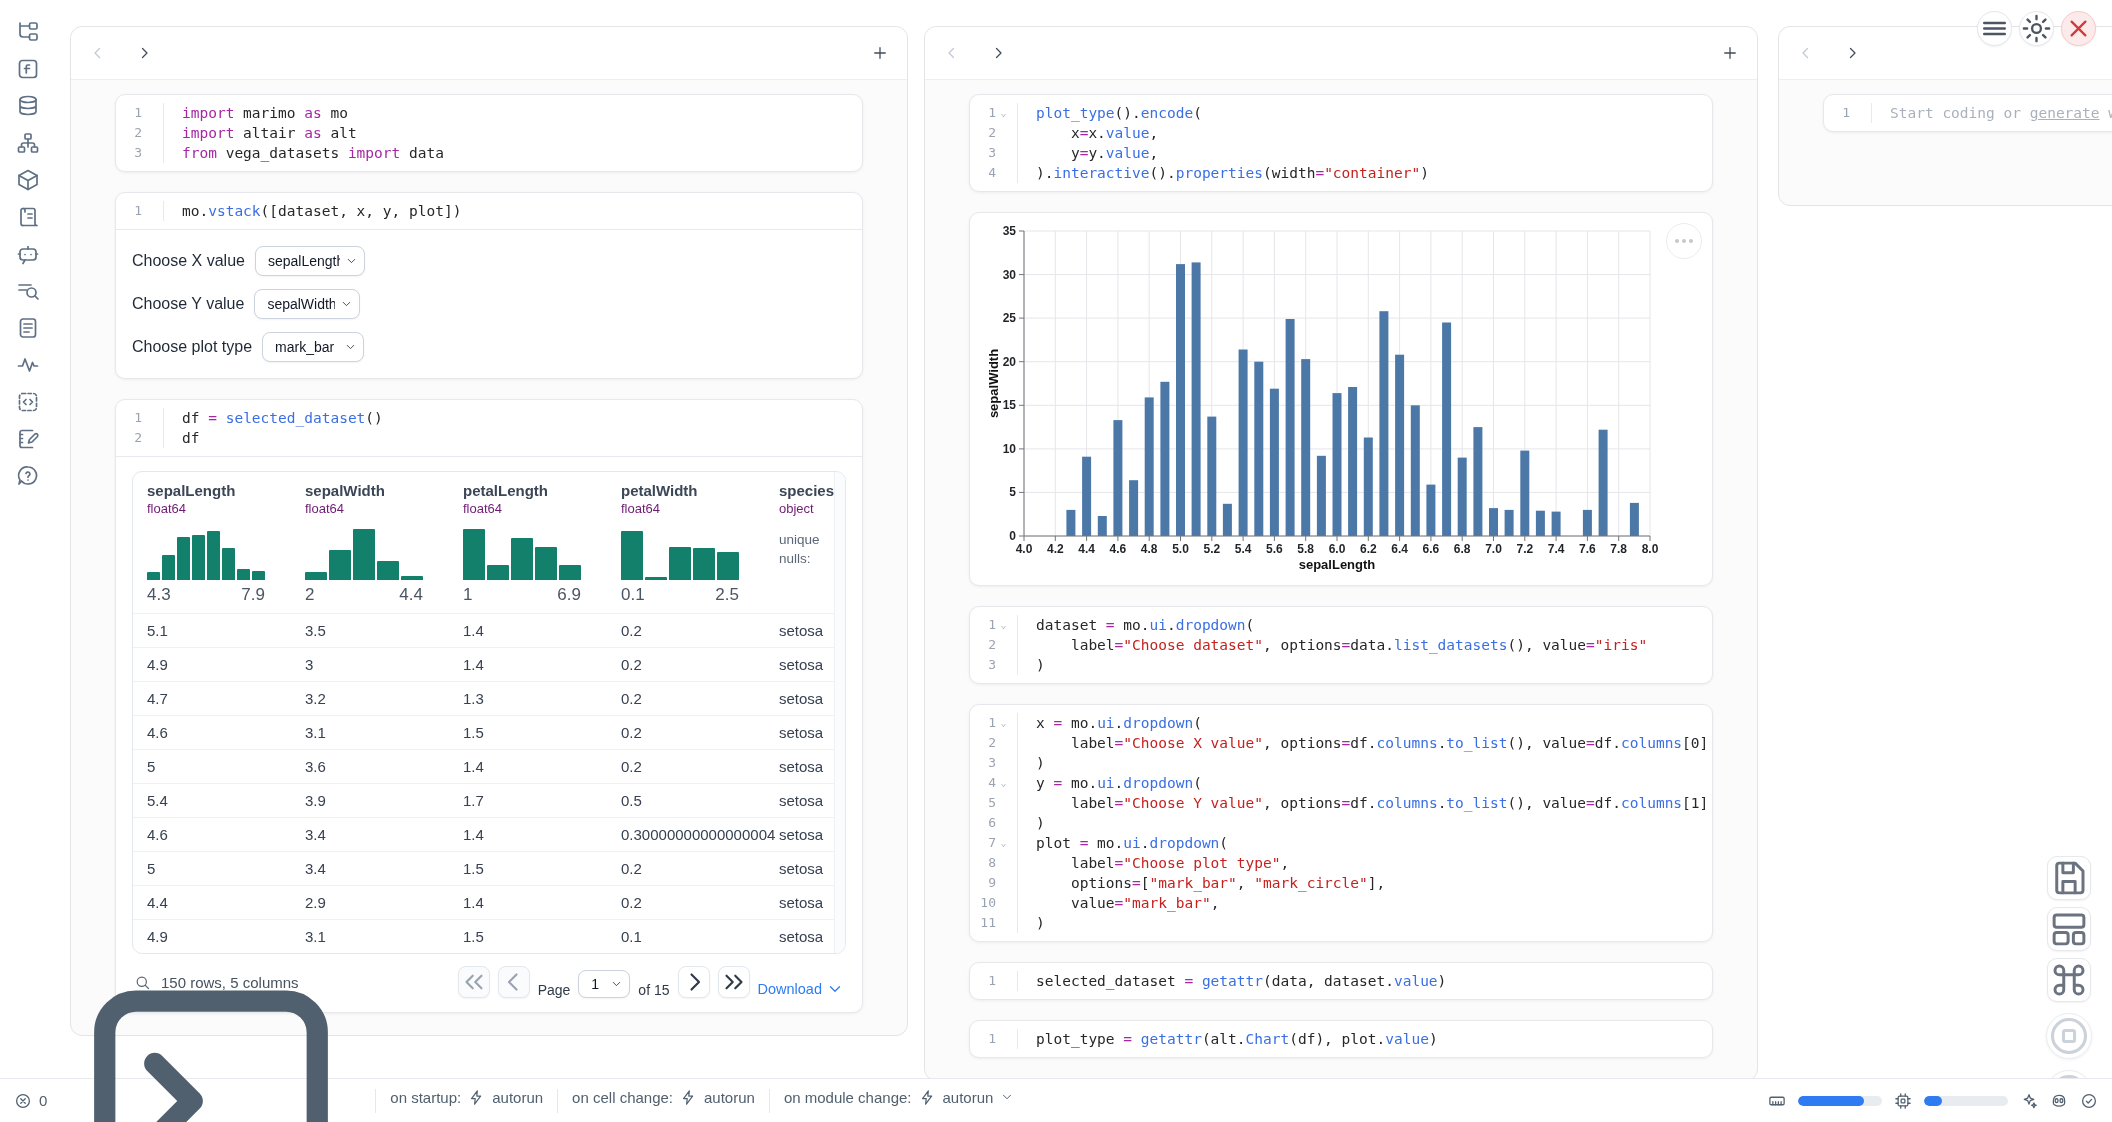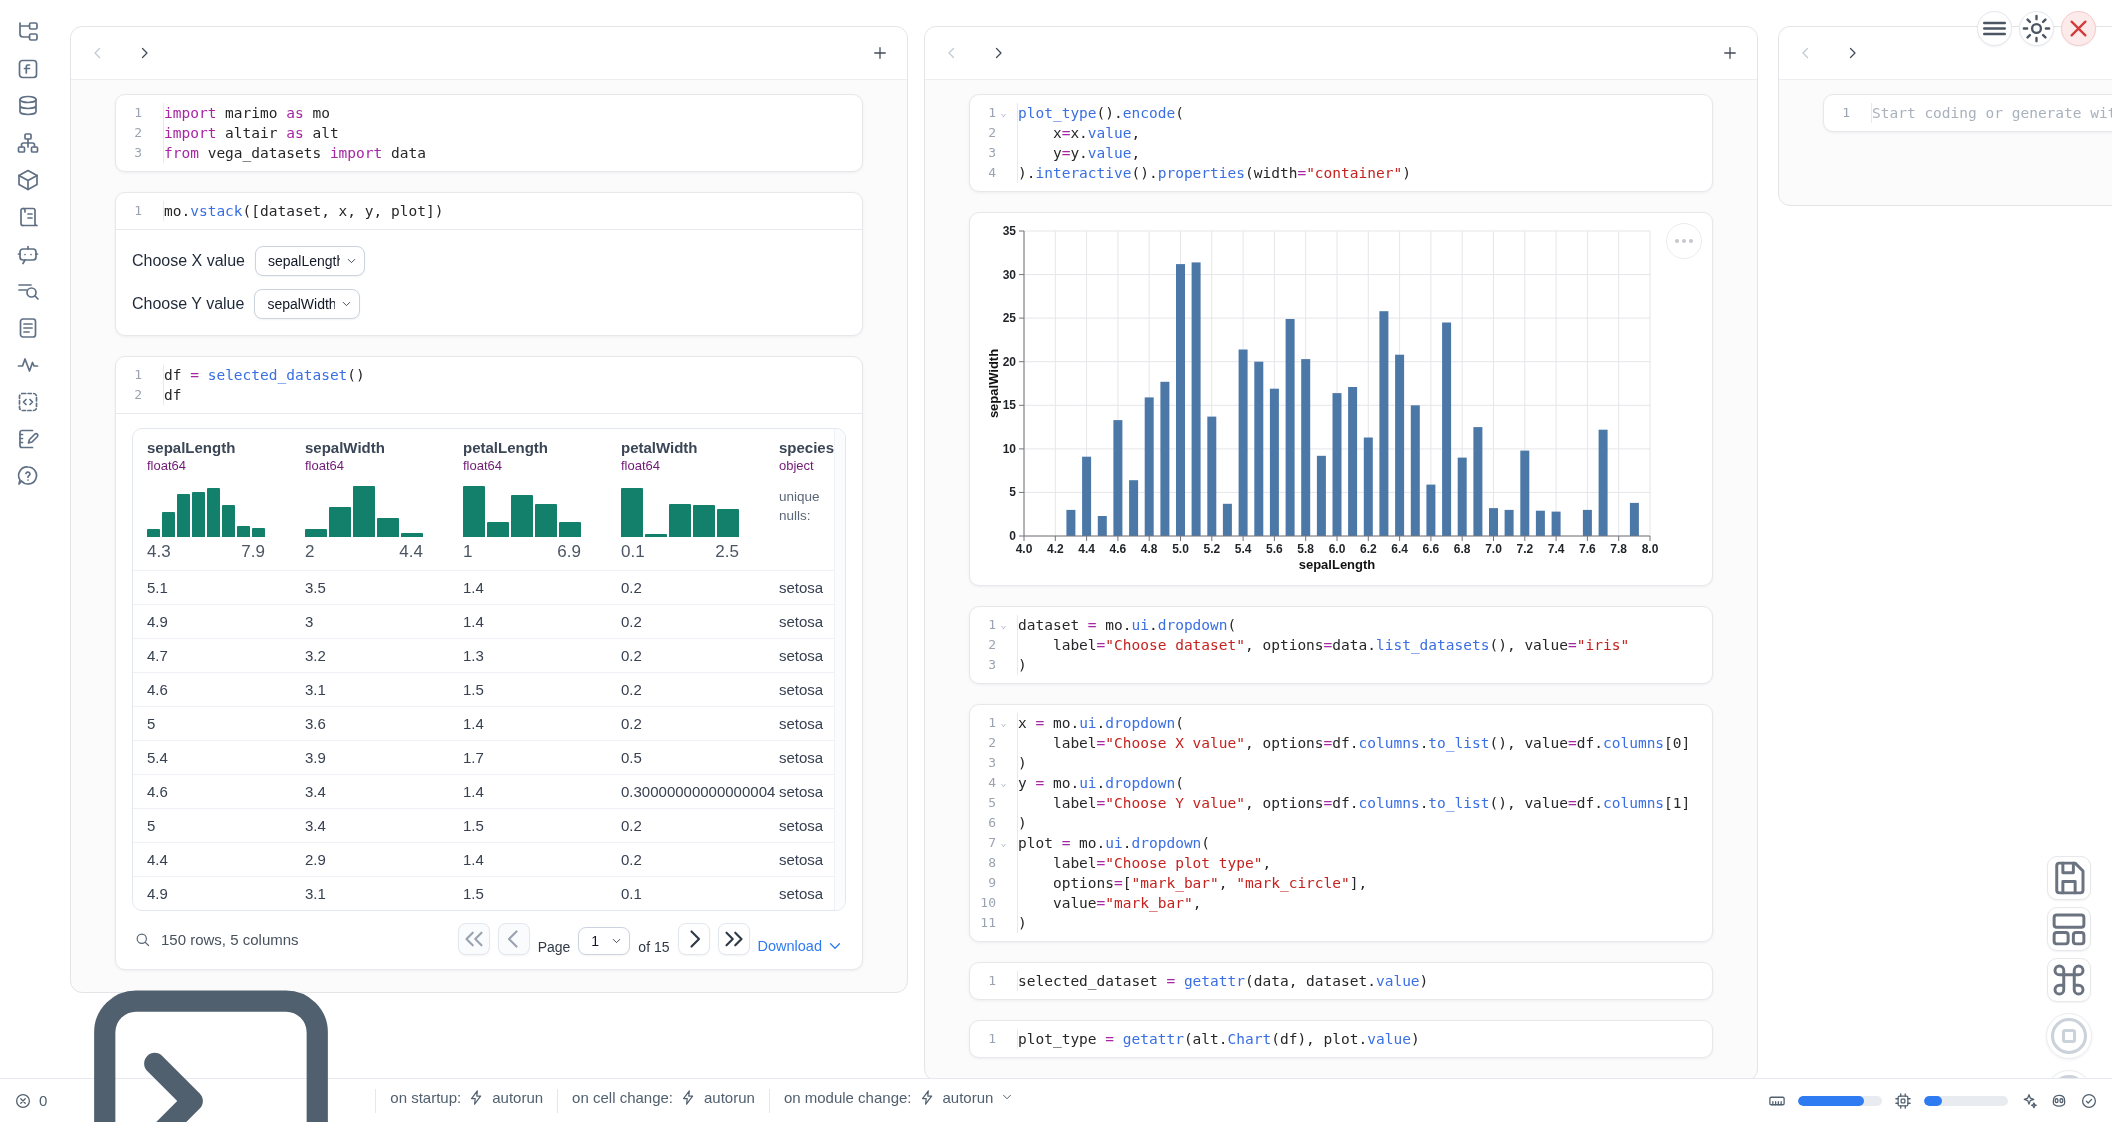--- a/index.html
+++ b/index.html
@@ -19,21 +19,21 @@
   .nav-btn{width:18px;height:18px;color:#414b5a;cursor:pointer}
   .nav-btn.dim{color:#c2c9d3}
   .spacer{flex:1}
   .col-body{padding:14px 44px 22px;display:flex;flex-direction:column;gap:20px}
   
   .cell{background:#fff;border:1px solid #e6e8ec;border-radius:10px;box-shadow:0 1px 3px rgba(16,24,40,.06);position:relative}
   .code{font-family:"DejaVu Sans Mono","Liberation Mono",monospace;font-size:14.5px;padding:8px 12px 8px 0}
   .cl{display:flex;line-height:20px;white-space:pre}
   .ln{width:26px;flex:none;text-align:right;color:#9aa3b1;font-size:13px}
   .fold{width:15px;flex:none;text-align:center;color:#aab2bf;font-size:10px}
-  .src{flex:1;border-left:1px solid #e7e9ee;padding-left:0;color:#27272a;margin-left:6px}
+  .src{flex:1;border-left:1px solid #e7e9ee;padding-left:18px;color:#27272a;margin-left:6px}
   .k{color:#a626a4}.f{color:#3a6fe3}.s{color:#c5221f}.o{color:#a626a4}
   .cell-output{border-top:1px solid #e7e9ee;padding:16px;display:flex;flex-direction:column;gap:13px}
   .ctl-row{display:flex;align-items:center;gap:10px;font-size:16px;color:#1f2937}
   .sel-wrap{position:relative;display:inline-flex}
   select{appearance:none;-webkit-appearance:none;height:30px;border:1px solid #cbd3de;border-radius:8px;background:#fff;font-size:14px;color:#111827;padding:0 24px 0 12px;font-family:inherit;box-shadow:0 1px 2px rgba(16,24,40,.05)}
   .sel-chev{position:absolute;right:7px;top:50%;transform:translateY(-50%);width:13px;height:13px;color:#374151;pointer-events:none}
   
   .df-output{border-top:1px solid #e7e9ee;padding:14px 16px 12px}
   .table-card{position:relative;border:1px solid #e3e8ef;border-radius:10px;overflow:hidden;background:#fff}
   .vscroll{position:absolute;top:0;right:0;bottom:0;width:10px;background:#fbfcfd;border-left:1px solid #eef2f6}
@@ -58,21 +58,21 @@
   .pg-btn.dim{color:#99a3b0;background:#fafbfc}
   .pg-btn svg{width:15px;height:15px}
   .dl{color:#2f7bf2;display:flex;align-items:center;gap:4px;font-size:14.5px;cursor:pointer}
   .dl svg{width:13px;height:13px}
   
   .chart-card{padding:8px 16px;height:356px}
   .dots-btn{position:absolute;top:10px;right:10px;width:34px;height:34px;border:1px solid #ececf0;border-radius:50%;background:#fff;display:flex;align-items:center;justify-content:center;gap:3px;cursor:pointer}
   .dots-btn i{width:4px;height:4px;border-radius:50%;background:#c7c7cc}
   
   .ph{color:#a9b1bd}
-  .ph .ph-link{}
+  .ph .ph-link{text-decoration:underline}
   
   #float-tr{position:absolute;top:11px;right:16px;display:flex;gap:7px}
   .fcirc{width:33px;height:33px;border-radius:50%;background:#fff;border:1px solid #e4e7ec;box-shadow:0 1px 2px rgba(16,24,40,.06);display:flex;align-items:center;justify-content:center;color:#4b5563;cursor:pointer}
   .fcirc svg{width:17px;height:17px}
   .fcirc.danger{background:#fdebeb;border-color:#f6caca;color:#d23b3b}
   #edge-stack{position:absolute;right:20px;top:856px;display:flex;flex-direction:column;gap:7px;align-items:center}
   .sq-btn{width:42px;height:42px;border:1px solid #e6e8ec;border-radius:10px;background:#fff;box-shadow:0 1px 2px rgba(16,24,40,.06);display:flex;align-items:center;justify-content:center;color:#6b7280;cursor:pointer}
   .sq-btn svg{width:20px;height:20px}
   .circ-btn{width:44px;height:44px;border-radius:50%;border:1px solid #ebedf1;background:#fff;box-shadow:0 1px 3px rgba(16,24,40,.07);display:flex;align-items:center;justify-content:center;color:#ccd2da;margin-top:4px;cursor:pointer}
   .circ-btn svg{width:22px;height:22px}
@@ -216,20 +216,31 @@
                 <svg viewBox="0 0 24 24" fill="none" stroke="currentColor" stroke-width="1.7" stroke-linecap="round" stroke-linejoin="round" style="width: 100%; height: 100%;">
                   <path d="M6 9l6 6 6-6"></path>
                 </svg>
               </span>
        </span>
      </div>
           <div class="ctl-row">
        <span>Choose Y value</span>
        <span class="sel-wrap">
          <select style="width:106px"><option>sepalWidth</option></select>
+         <span class="sel-chev">
+                <svg viewBox="0 0 24 24" fill="none" stroke="currentColor" stroke-width="1.7" stroke-linecap="round" stroke-linejoin="round" style="width: 100%; height: 100%;">
+                  <path d="M6 9l6 6 6-6"></path>
+                </svg>
+              </span>
+       </span>
+     </div>
+          <div class="ctl-row">
+       <span>Choose plot type</span>
+       <span class="sel-wrap">
+         <select style="width:102px"><option>mark_bar</option></select>
          <span class="sel-chev">
                 <svg viewBox="0 0 24 24" fill="none" stroke="currentColor" stroke-width="1.7" stroke-linecap="round" stroke-linejoin="round" style="width: 100%; height: 100%;">
                   <path d="M6 9l6 6 6-6"></path>
                 </svg>
               </span>
        </span>
      </div>
         </div>
     </div>
     <div class="cell">

